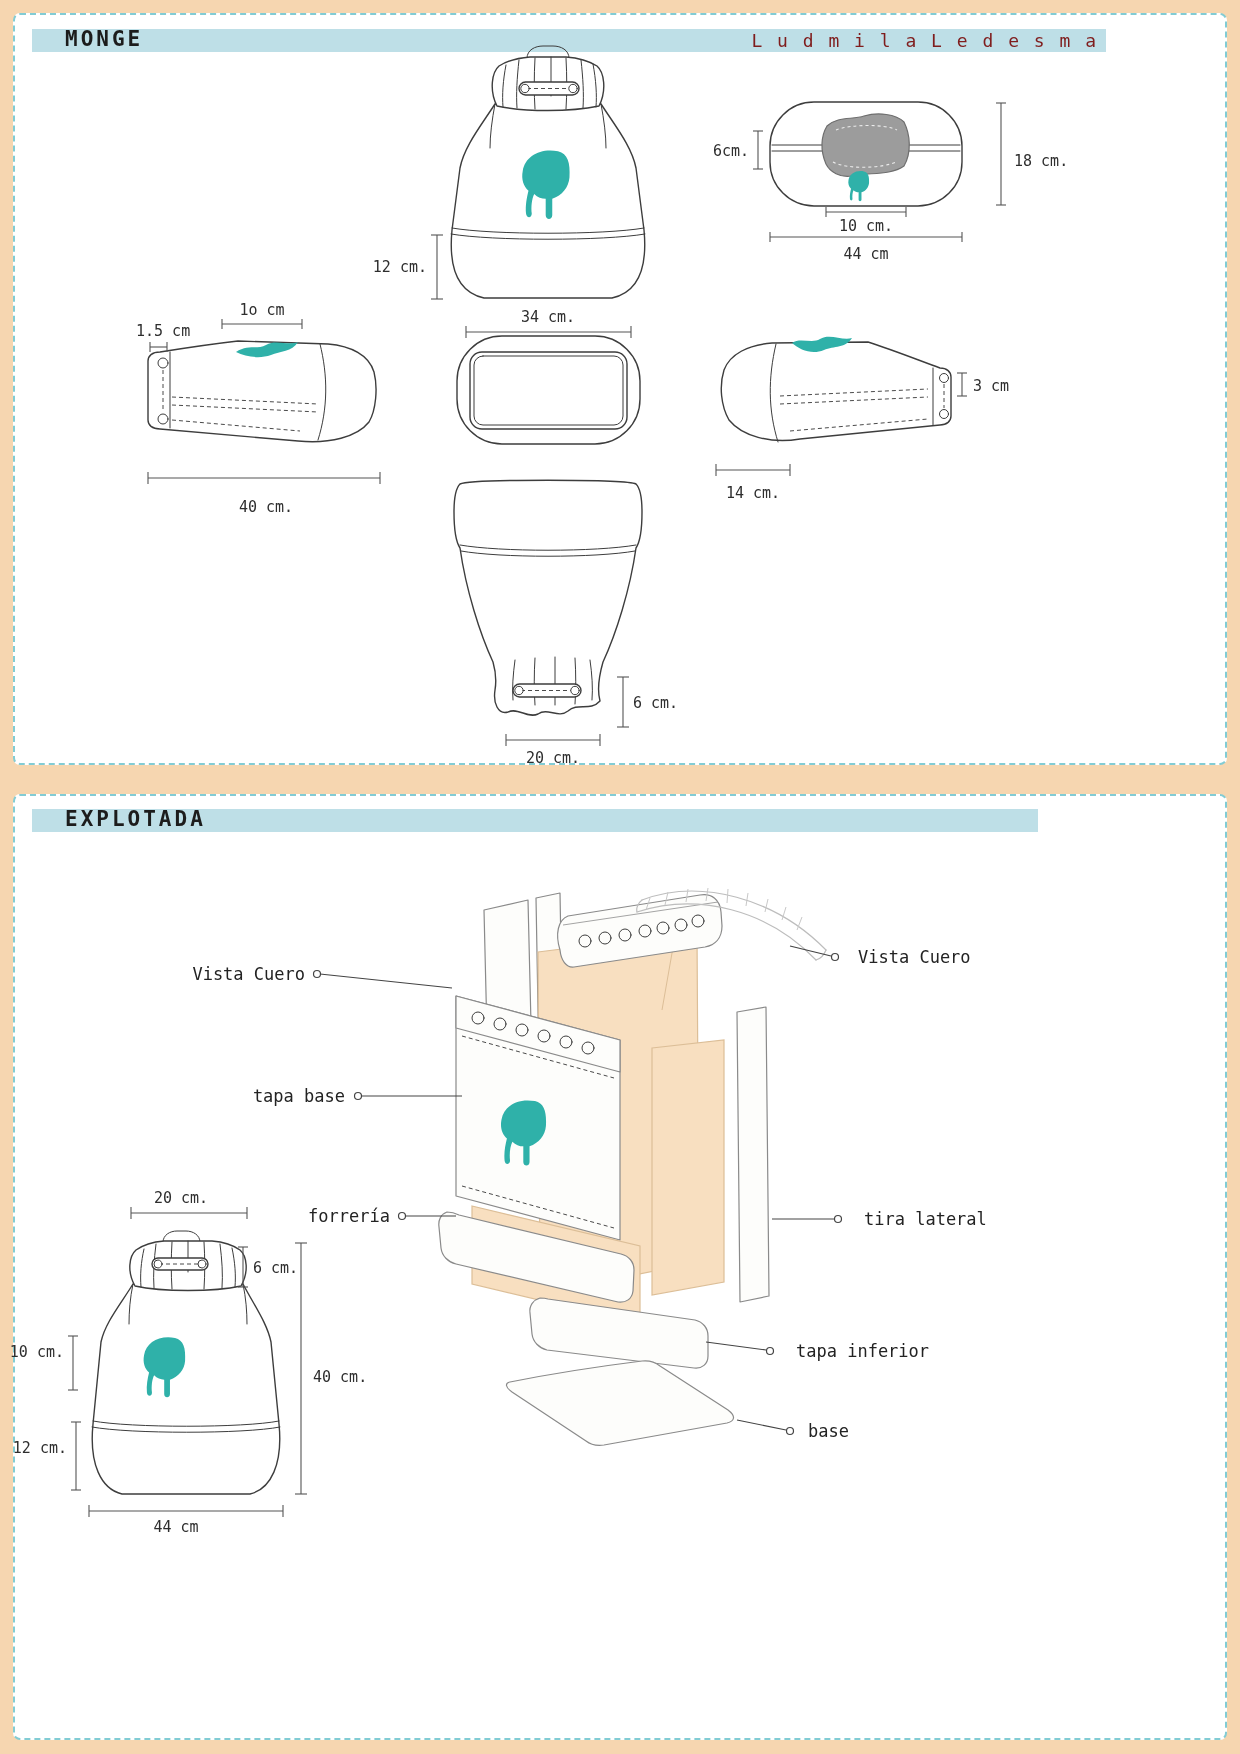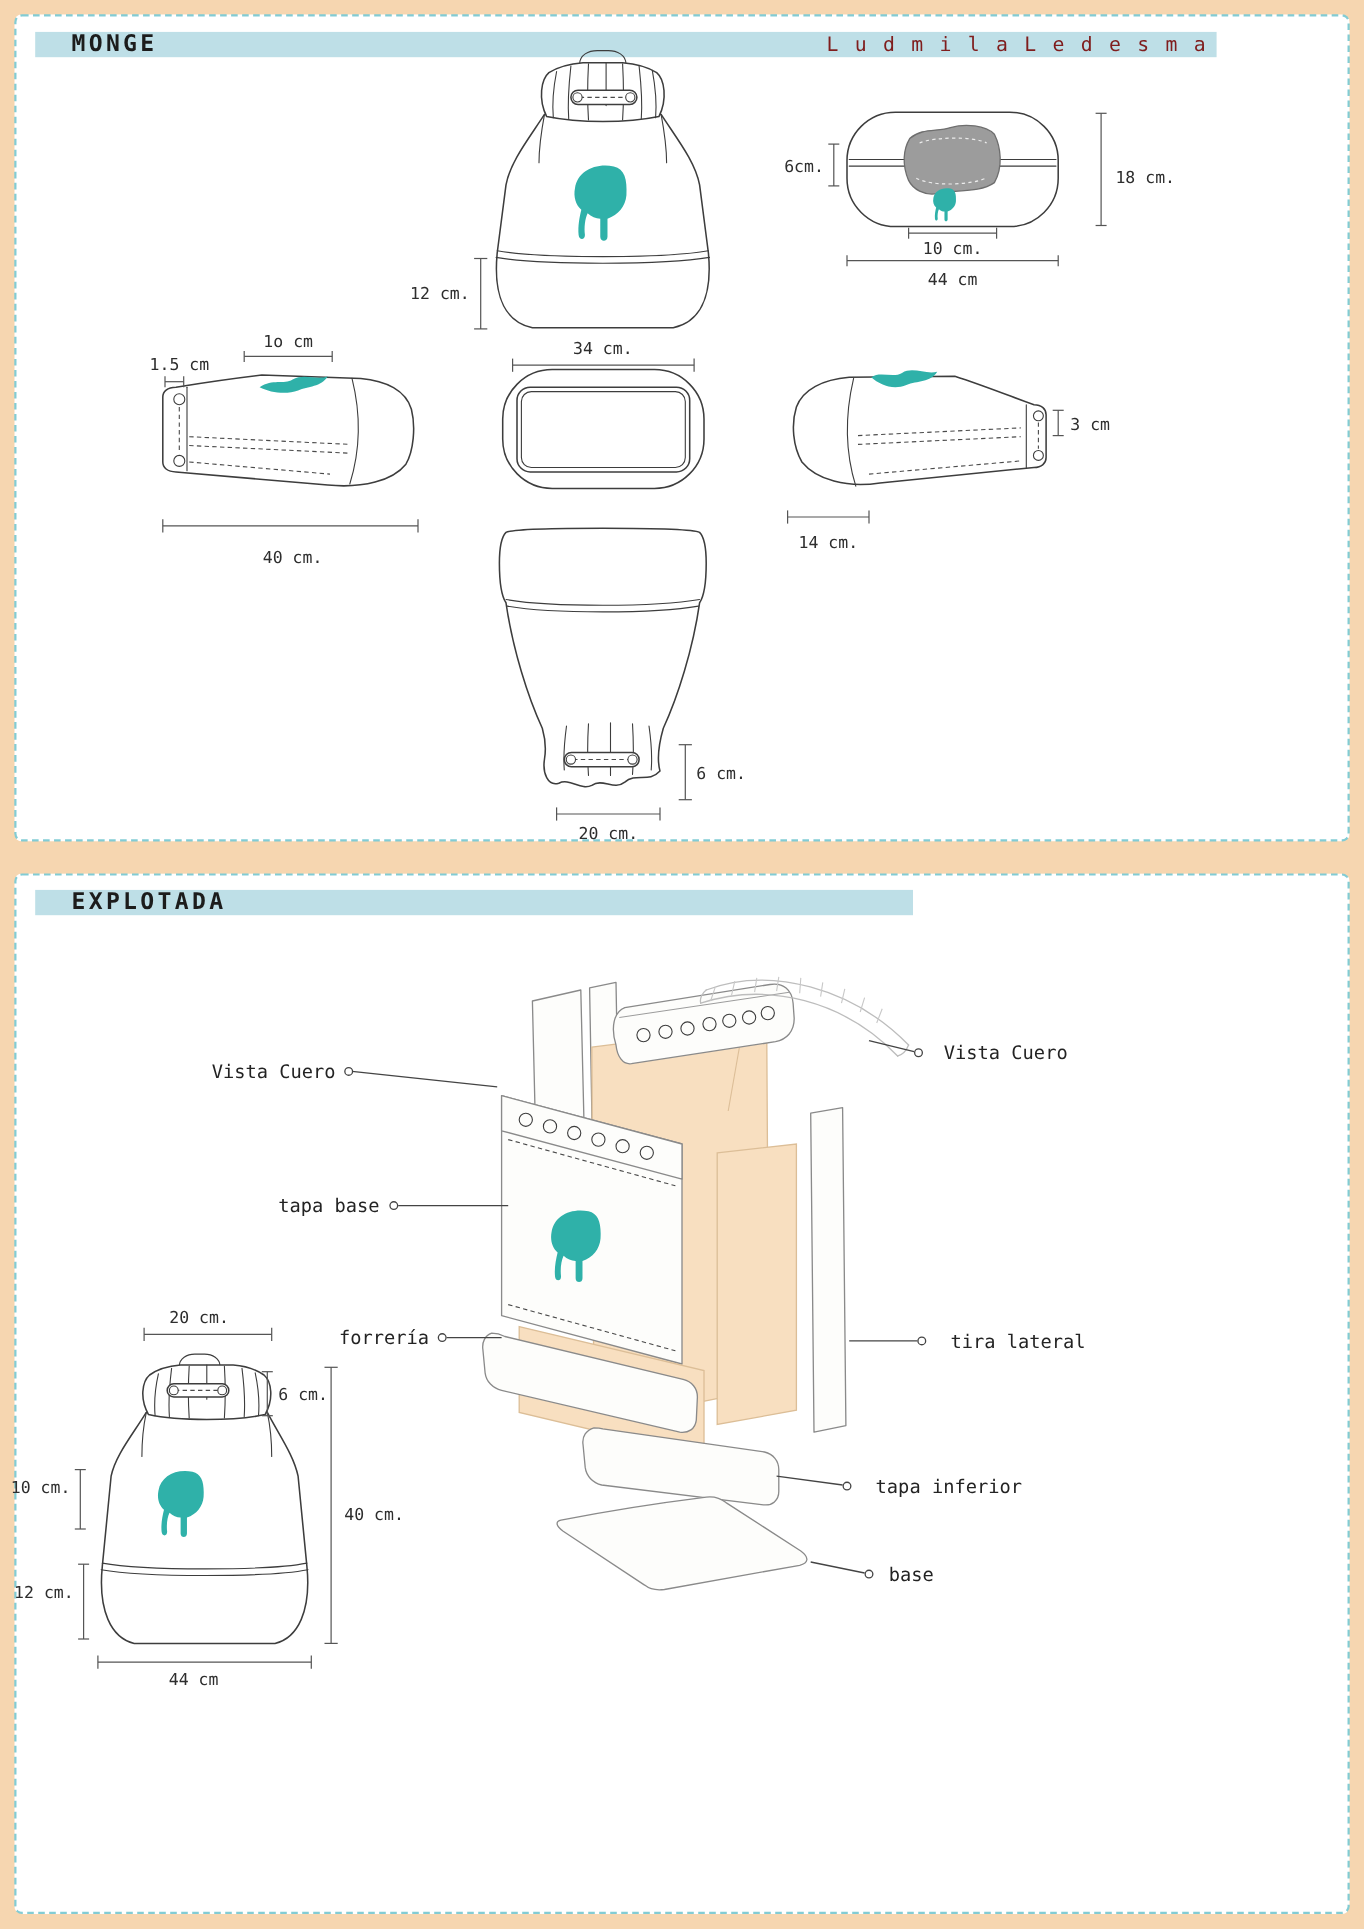--- a/index.html
+++ b/index.html
@@ -5,21 +5,21 @@
   * { margin:0; padding:0; box-sizing:border-box; }
   html,body { width:1240px; height:1754px; }
   body { background:#f6d6b0; font-family:"DejaVu Sans Mono", monospace; position:relative; }
   .page { position:absolute; inset:0; background:#f6d6b0; }
   .panel { position:absolute; left:13px; width:1214px; background:#ffffff;
            border:2px dashed #82ccd4; border-radius:7px; }
   .panel-1 { top:13px; height:752px; }
   .panel-2 { top:794px; height:946px; }
   .bar { position:absolute; background:#bedfe7; height:23px; }
   .bar-1 { left:17px; top:14px; width:1074px;padding-left:17px; }
-  .bar-2 { left:17px; top:13px; width:798px; }
+  .bar-2 { left:17px; top:13px; width:1006px; }
   .bar .title { position:absolute; left:33px; top:-2px; font-size:21px; font-weight:bold;
                 letter-spacing:3px; color:#1c1c1c; }
   .bar .author { position:absolute; right:8px; top:1px; font-size:18px; letter-spacing:2px; color:#7f1d1d; }
   svg.drawings { position:absolute; left:0; top:0; z-index:5; pointer-events:none; }
   .outline { stroke:#3d3d3d; fill:none; stroke-width:1.4; stroke-linejoin:round; stroke-linecap:round; }
   .thin    { stroke:#3d3d3d; fill:none; stroke-width:1;   stroke-linejoin:round; stroke-linecap:round; }
   .dashed  { stroke:#4a4a4a; fill:none; stroke-width:1; stroke-dasharray:4 3; }
   .fill-white { fill:#ffffff; }
   .fill-teal  { fill:#2fb1a9; }
   .fill-tan   { fill:#f8dfc0; stroke:#dcbe97; stroke-width:1.2; }

